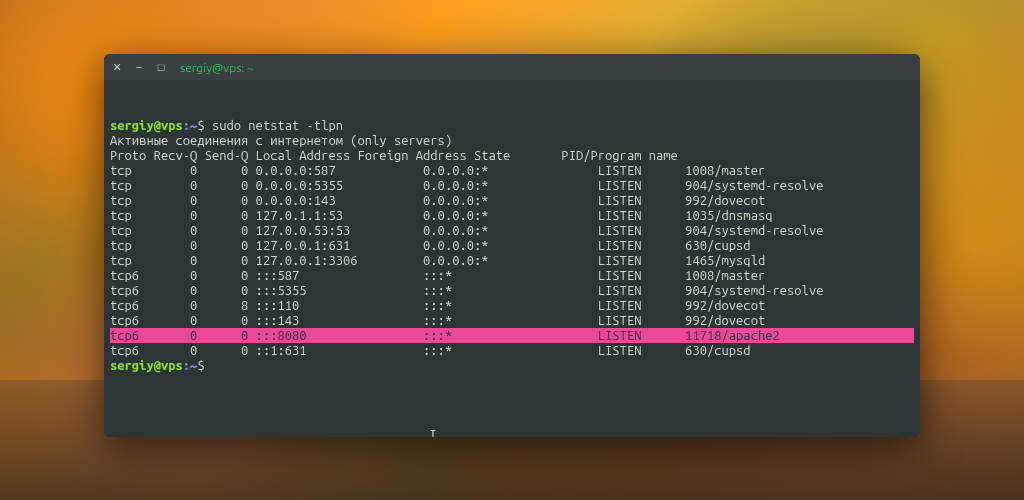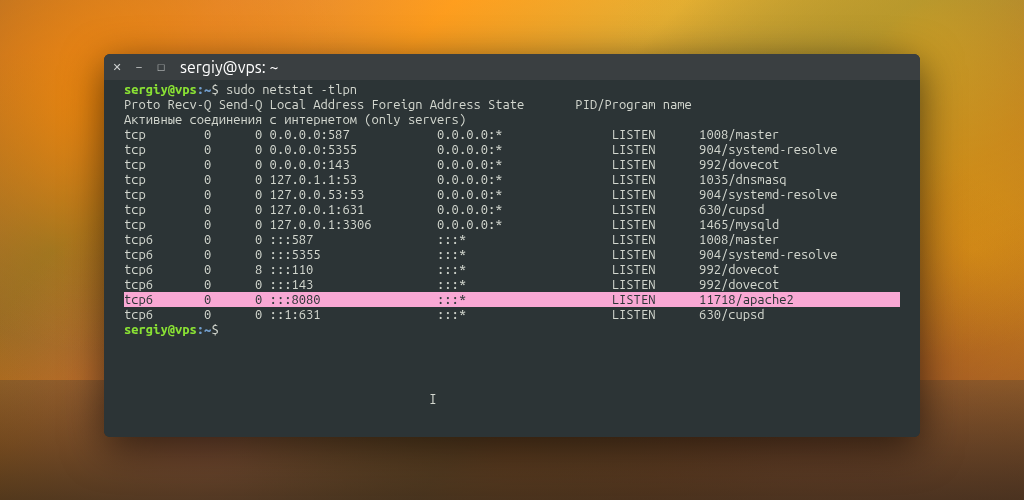--- a/index.html
+++ b/index.html
@@ -65,46 +65,47 @@
       height: 10px;
       display: flex;
       align-items: center;
       justify-content: center;
       color: #cfd2d2;
       font-size: 11px;
       line-height: 1;
       cursor: pointer;
     }
     .title-text {
-      font-size: 16px;
-      color: #ffffff;
+      font-size: 12px;
+      color: #22c55e;
     }
     .terminal-body {
       flex: 1;
       background: #2c3436;
-      padding: 2px 20px;
+      padding: 2px 6px;
       color: #d3d7cf;
       font-size: 13px;
       line-height: 15px;
       position: relative;
       overflow-y: auto;
+      margin-top: 36px;
     }
     .terminal-body::-webkit-scrollbar { width: 10px; }
     .terminal-body::-webkit-scrollbar-track { background: #2c3436; }
     .terminal-body::-webkit-scrollbar-thumb { background: #5a5f61; border-radius: 4px; }
     .prompt-user { color: #8ae234; font-weight: bold; }
     .prompt-path { color: #729fcf; font-weight: bold; }
     .prompt-dollar { color: #d3d7cf; }
     .cmd { color: #d3d7cf; }
     .row {
       white-space: pre;
       font-family: "Ubuntu Mono", "DejaVu Sans Mono", monospace;
     }
     .row.highlighted {
-      background: #f9a8d4;
+      background: #ec4899;
       color: #2c3436;
     }
     .cursor-ibeam {
       position: absolute;
       width: 1px;
       height: 14px;
       left: 325px;
       top: 312px;
       color: #d3d7cf;
       font-size: 14px;
@@ -121,22 +122,22 @@
     <div class="win-controls">
       <span class="win-btn">✕</span>
       <span class="win-btn">–</span>
       <span class="win-btn">□</span>
     </div>
     <span class="title-text">sergiy@vps: ~</span>
   </div>
 
   <div class="terminal-body">
     <div class="row"><span class="prompt-user">sergiy@vps</span><span class="prompt-path">:</span><span class="prompt-path">~</span><span class="prompt-dollar">$ </span><span class="cmd">sudo netstat -tlpn</span></div>
+    <div class="row">Активные соединения с интернетом (only servers)</div>
     <div class="row" id="columns-line">Proto Recv-Q Send-Q Local Address Foreign Address State       PID/Program name</div>
-    <div class="row">Активные соединения с интернетом (only servers)</div>
     <div id="rows-container">
         <div class="row">tcp        0      0 0.0.0.0:587            0.0.0.0:*               LISTEN      1008/master</div>
         <div class="row">tcp        0      0 0.0.0.0:5355           0.0.0.0:*               LISTEN      904/systemd-resolve</div>
         <div class="row">tcp        0      0 0.0.0.0:143            0.0.0.0:*               LISTEN      992/dovecot</div>
         <div class="row">tcp        0      0 127.0.1.1:53           0.0.0.0:*               LISTEN      1035/dnsmasq</div>
         <div class="row">tcp        0      0 127.0.0.53:53          0.0.0.0:*               LISTEN      904/systemd-resolve</div>
         <div class="row">tcp        0      0 127.0.0.1:631          0.0.0.0:*               LISTEN      630/cupsd</div>
         <div class="row">tcp        0      0 127.0.0.1:3306         0.0.0.0:*               LISTEN      1465/mysqld</div>
         <div class="row">tcp6       0      0 :::587                 :::*                    LISTEN      1008/master</div>
         <div class="row">tcp6       0      0 :::5355                :::*                    LISTEN      904/systemd-resolve</div>

